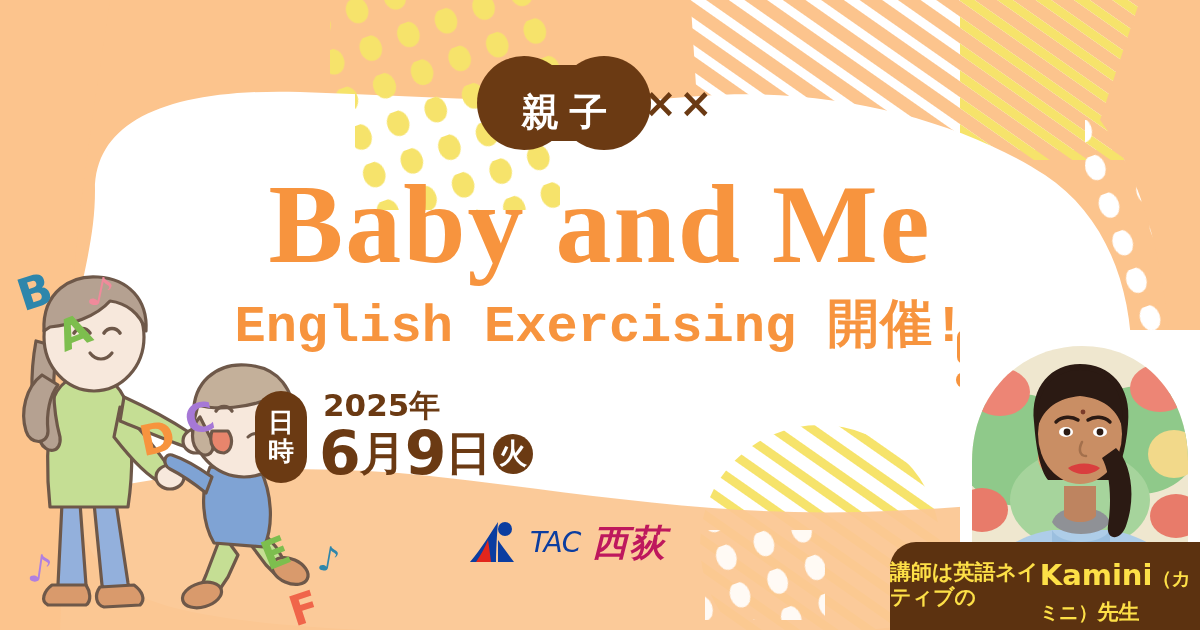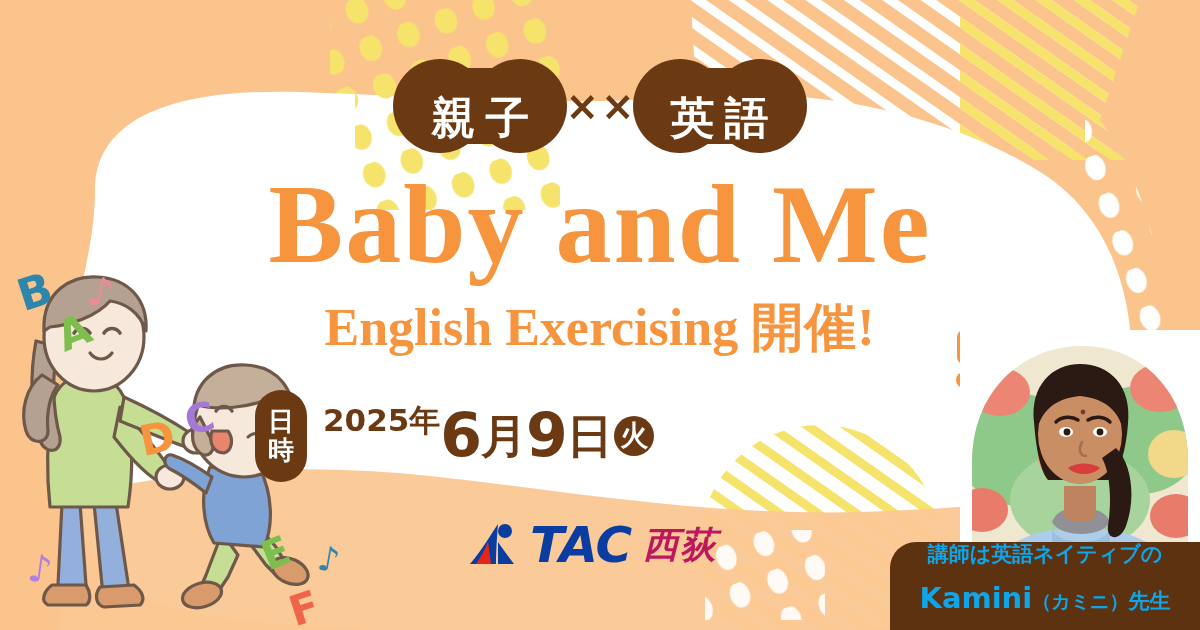--- a/index.html
+++ b/index.html
@@ -16,56 +16,56 @@
   
   .badge-row {
     position:absolute; left:0; top:72px; width:1200px;
     display:flex; justify-content:center; align-items:center; gap:6px;
     z-index:24;
   }
   .peanut { position:relative; display:flex; align-items:center; }
   .peanut-bg { position:absolute; left:50%; top:50%; transform:translate(-50%,-50%); }
   .peanut-txt {
     position:relative; z-index:2; color:#FFFFFF;
-    font-size:44px; font-weight:700; letter-spacing:10px;
+    font-size:38px; font-weight:700; letter-spacing:10px;
     text-indent:10px;
-    font-family:Liberation Sans, sans-serif;
+    font-family:Liberation Mono, monospace;
     line-height:1; padding:0 22px;margin-top:24px;
   }
   .xmark {
     position:relative; z-index:3; color:#6B3A13; font-size:40px; font-weight:700;
     line-height:1; margin:0 -2px; font-family:"DejaVu Sans",sans-serif;
   }
 
   
   .title-main {
     position:absolute; left:0; top:168px; width:1200px; text-align:center;
     color:#F7943E; font-size:112px; line-height:1;
     font-weight:700; letter-spacing:2px; z-index:22;
     font-family:Liberation Serif, serif;
   }
   .title-sub {
     position:absolute; left:0; top:302px; width:1200px; text-align:center;
     color:#F7943E; font-size:52px; line-height:1;
     font-weight:700; letter-spacing:0px; z-index:22;
-    font-family:Liberation Serif, serif;
+    font-family:Liberation Mono, monospace;
   }
   .title-sub .jp { letter-spacing:1px; }
 
   
   .date-row {
     position:absolute; left:255px; top:390px; z-index:23;
     display:flex; align-items:center; gap:12px;
   }
   .nichiji {
     width:52px; height:92px; border-radius:26px; background:#6B3A13;
     color:#fff; display:flex; flex-direction:column; align-items:center;
     justify-content:center; gap:2px; font-size:26px; font-weight:700; line-height:1.05;
   }
-  .date-texts { display:flex; flex-direction:row; justify-content:center; }
+  .date-texts { display:flex; flex-direction:column; justify-content:center; }
   .date-year {
     color:#6B3A13; font-size:31px; font-weight:700; line-height:1;
     margin-bottom:2px; margin-left:4px; letter-spacing:0px;
   }
   .date-main {
     color:#6B3A13; font-size:60px; font-weight:700; line-height:1.02;
     display:flex; align-items:center; letter-spacing:-1px; white-space:nowrap;
   }
   .kanji-sm { font-size:46px; }
   .daycircle {
@@ -73,38 +73,38 @@
     width:40px; height:40px; border-radius:50%; background:#6B3A13; color:#fff;
     font-size:28px; font-weight:700; margin:0 8px 0 2px; line-height:1;
   }
 
   
   .logo-wrap {
     position:absolute; left:468px; top:520px; z-index:23;
     display:flex; align-items:center; gap:6px;
   }
   .logo-txt {
-    font-size:50px; font-weight:700; font-style:italic; color:#0B3DA0;
+    font-size:28px; font-weight:400; font-style:italic; color:#0B3DA0;
     letter-spacing:-1px; line-height:1;
   }
   .logo-jp {
     font-size:36px; font-weight:700; font-style:italic; color:#be185d;
     letter-spacing:1px; line-height:1; margin-left:6px;
   }
 
   
   .photo {
     position:absolute; right:0px; top:330px; width:240px; height:300px;
     z-index:20; overflow:hidden;
   }
   .caption {
     position:absolute; right:0px; bottom:0px; width:310px; height:88px;
     background:#5C3210; border-top-left-radius:26px; z-index:30;
-    display:flex; flex-direction:column; align-items:center; justify-content:flex-start;
-    color:#0ea5e9; padding-bottom:2px;
+    display:flex; align-items:center; justify-content:flex-end;
+    color:#fde047; padding-bottom:2px;
   }
   .caption-line1 { font-size:21px; font-weight:600; line-height:1.2; letter-spacing:0px; }
   .caption-line2 { font-size:29px; font-weight:700; line-height:1.15; letter-spacing:0px;margin-top:15px; }
   .caption-line2 .kana { font-size:19px; font-weight:700; }
   .caption-line2 .sensei { font-size:21px; font-weight:700; }
 
   
   .illus { position:absolute; left:0px; top:255px; width:370px; height:375px; z-index:21; }
   .letters { position:absolute; left:0; top:250px; width:400px; height:380px; z-index:22; }
 
@@ -223,28 +223,20 @@
         <rect x="40" y="10" width="96" height="76" fill="#6B3A13"></rect>
       </svg>
       <span class="peanut-txt">親子</span>
     </div>
 
     <span class="xmark">×</span>
 
 
     <span class="xmark">×</span>
 
-    <div class="peanut">
-      <svg class="peanut-bg" width="176" height="96" viewBox="0 0 176 96">
-        <circle cx="48" cy="48" r="47" fill="#6B3A13"></circle>
-        <circle cx="128" cy="48" r="47" fill="#6B3A13"></circle>
-        <rect x="40" y="10" width="96" height="76" fill="#6B3A13"></rect>
-      </svg>
-      <span class="peanut-txt">英語</span>
-    </div>
   </div>
 
   <div class="title-main">Baby and Me</div>
   <div class="title-sub">
     <span>English Exercising</span>
     <span class="jp">開催!</span>
   </div>
 
   <div class="date-row">
     <div class="nichiji">

